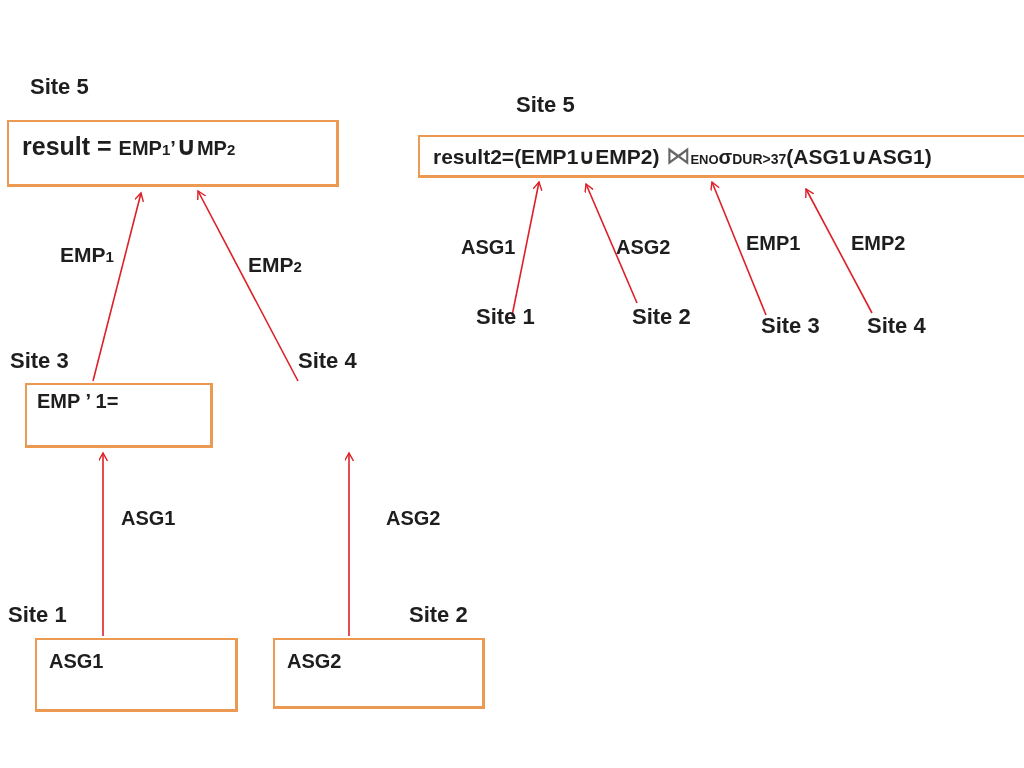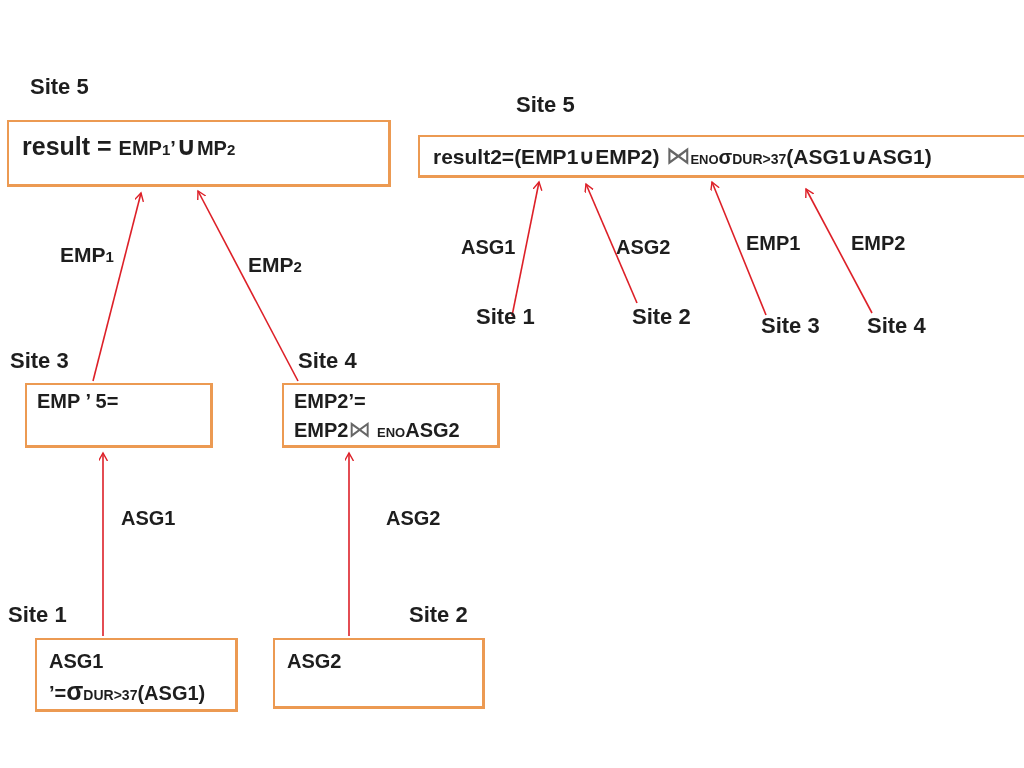--- a/index.html
+++ b/index.html
@@ -63,57 +63,47 @@
     <line x1="103" y1="636" x2="103" y2="453" marker-end="url(#ah)"></line>
     <line x1="349" y1="636" x2="349" y2="453" marker-end="url(#ah)"></line>
     <line x1="512" y1="316" x2="539" y2="182" marker-end="url(#ah)"></line>
     <line x1="637" y1="303" x2="586" y2="184" marker-end="url(#ah)"></line>
     <line x1="766" y1="315" x2="712" y2="182" marker-end="url(#ah)"></line>
     <line x1="872" y1="313" x2="806" y2="189" marker-end="url(#ah)"></line>
   </svg>
 
   <div class="abs site-label" style="left:30px;top:74px;">Site 5</div>
 
-  <div class="opbox left-result" style="left:7px;top:120px;width:384px;height:67px;">
+  <div class="opbox left-result" style="left:7px;top:120px;width:332px;height:67px;">
     <span>result = </span><span class="seg-mid">EMP</span><span class="seg-sub">1</span><span class="seg-mid">’</span><span class="seg-union">∪</span><span class="seg-mid">MP</span><span class="seg-sub">2</span>
   </div>
 
   <div class="abs edge-label" style="left:60px;top:243px;">
     <span>EMP</span><span class="subnum">1</span>
   </div>
   <div class="abs edge-label" style="left:248px;top:253px;">
     <span>EMP</span><span class="subnum">2</span>
   </div>
 
   <div class="abs site-label" style="left:10px;top:348px;">Site 3</div>
   <div class="abs site-label" style="left:298px;top:348px;">Site 4</div>
 
   <div class="opbox join-box" style="left:25px;top:383px;width:188px;height:65px;">
-    <div>EMP ’ 5=</div>
+    <div>EMP ’ 1=</div>
   </div>
 
-  <div class="opbox join-box" style="left:282px;top:383px;width:218px;height:65px;">
-    <div>EMP2’=</div>
-    <div>
-      <span>EMP2</span><span class="join-op">⋈</span>
-      <span class="join-sub">ENO</span><span>ASG2</span>
-    </div>
-  </div>
 
   <div class="abs edge-label" style="left:121px;top:507px;font-size:20px;">ASG1</div>
   <div class="abs edge-label" style="left:386px;top:507px;font-size:20px;">ASG2</div>
 
   <div class="abs site-label" style="left:8px;top:602px;">Site 1</div>
   <div class="abs site-label" style="left:409px;top:602px;">Site 2</div>
 
   <div class="opbox sel-box" style="left:35px;top:638px;width:203px;height:74px;">
     <div>ASG1</div>
-    <div>
-      <span>’=</span><span class="sigma-big">σ</span><span class="sigma-sub">DUR&gt;37</span><span>(ASG1)</span>
-    </div>
   </div>
 
   <div class="opbox sel-box" style="left:273px;top:638px;width:212px;height:71px;">
     <div>ASG2</div>
   </div>
 
   <div class="abs site-label" style="left:516px;top:92px;">Site 5</div>
 
   <div class="opbox right-result" style="left:418px;top:135px;width:667px;height:43px;">
     <span>result2=(EMP1∪EMP2)</span>

